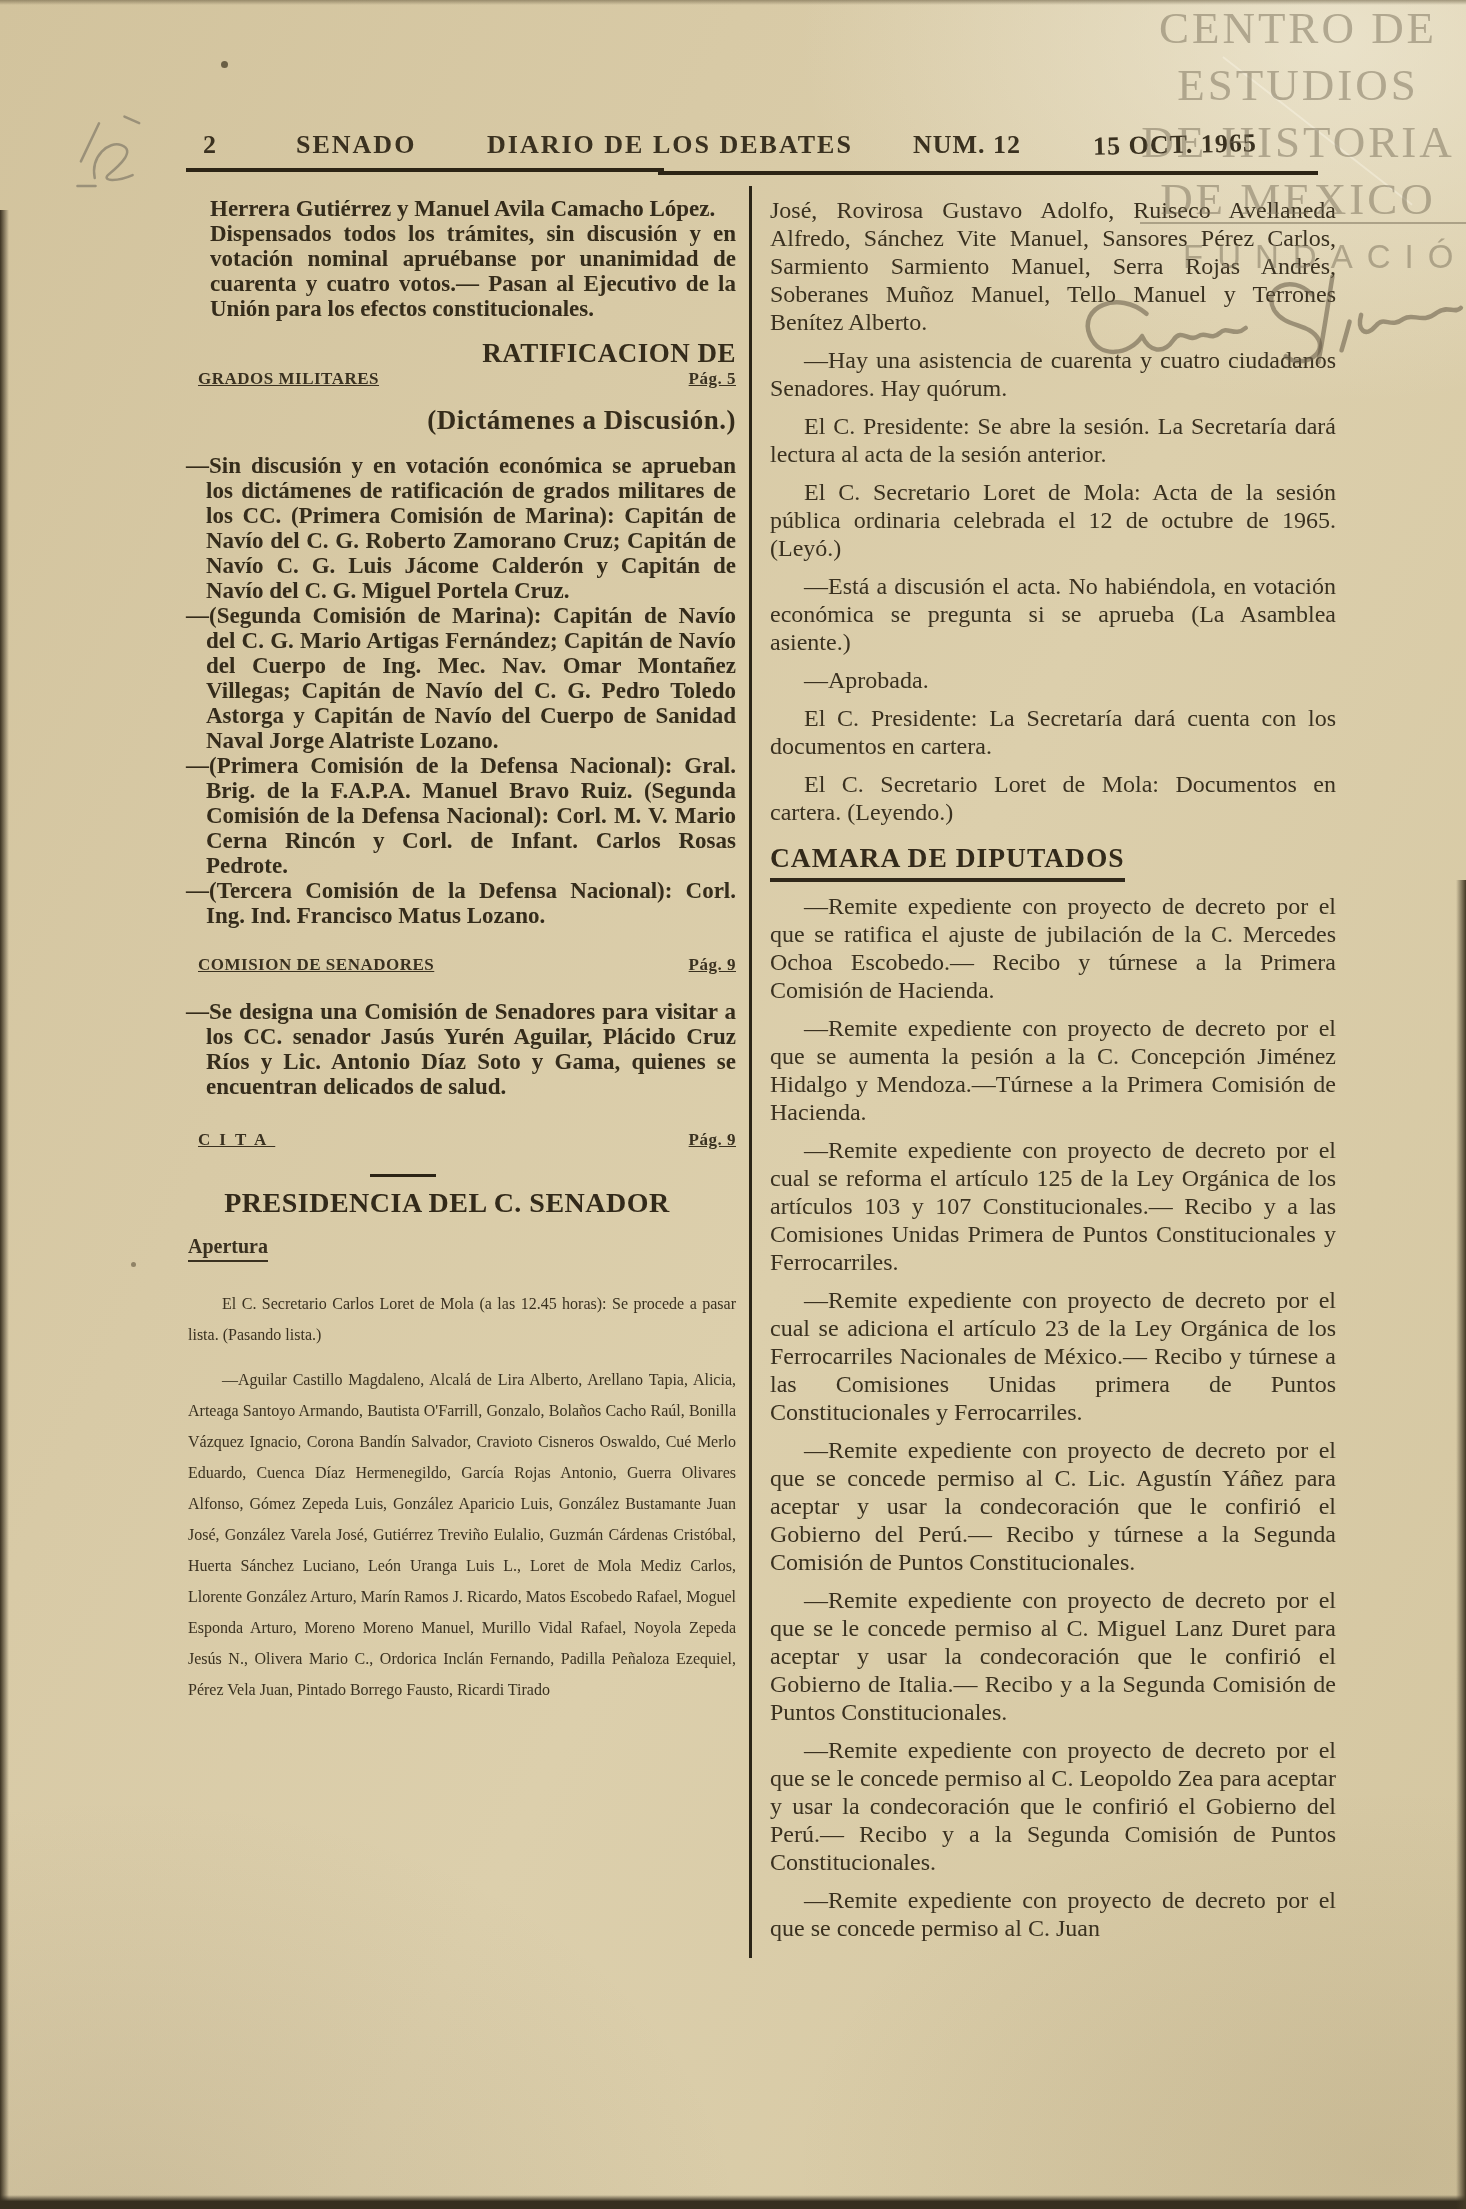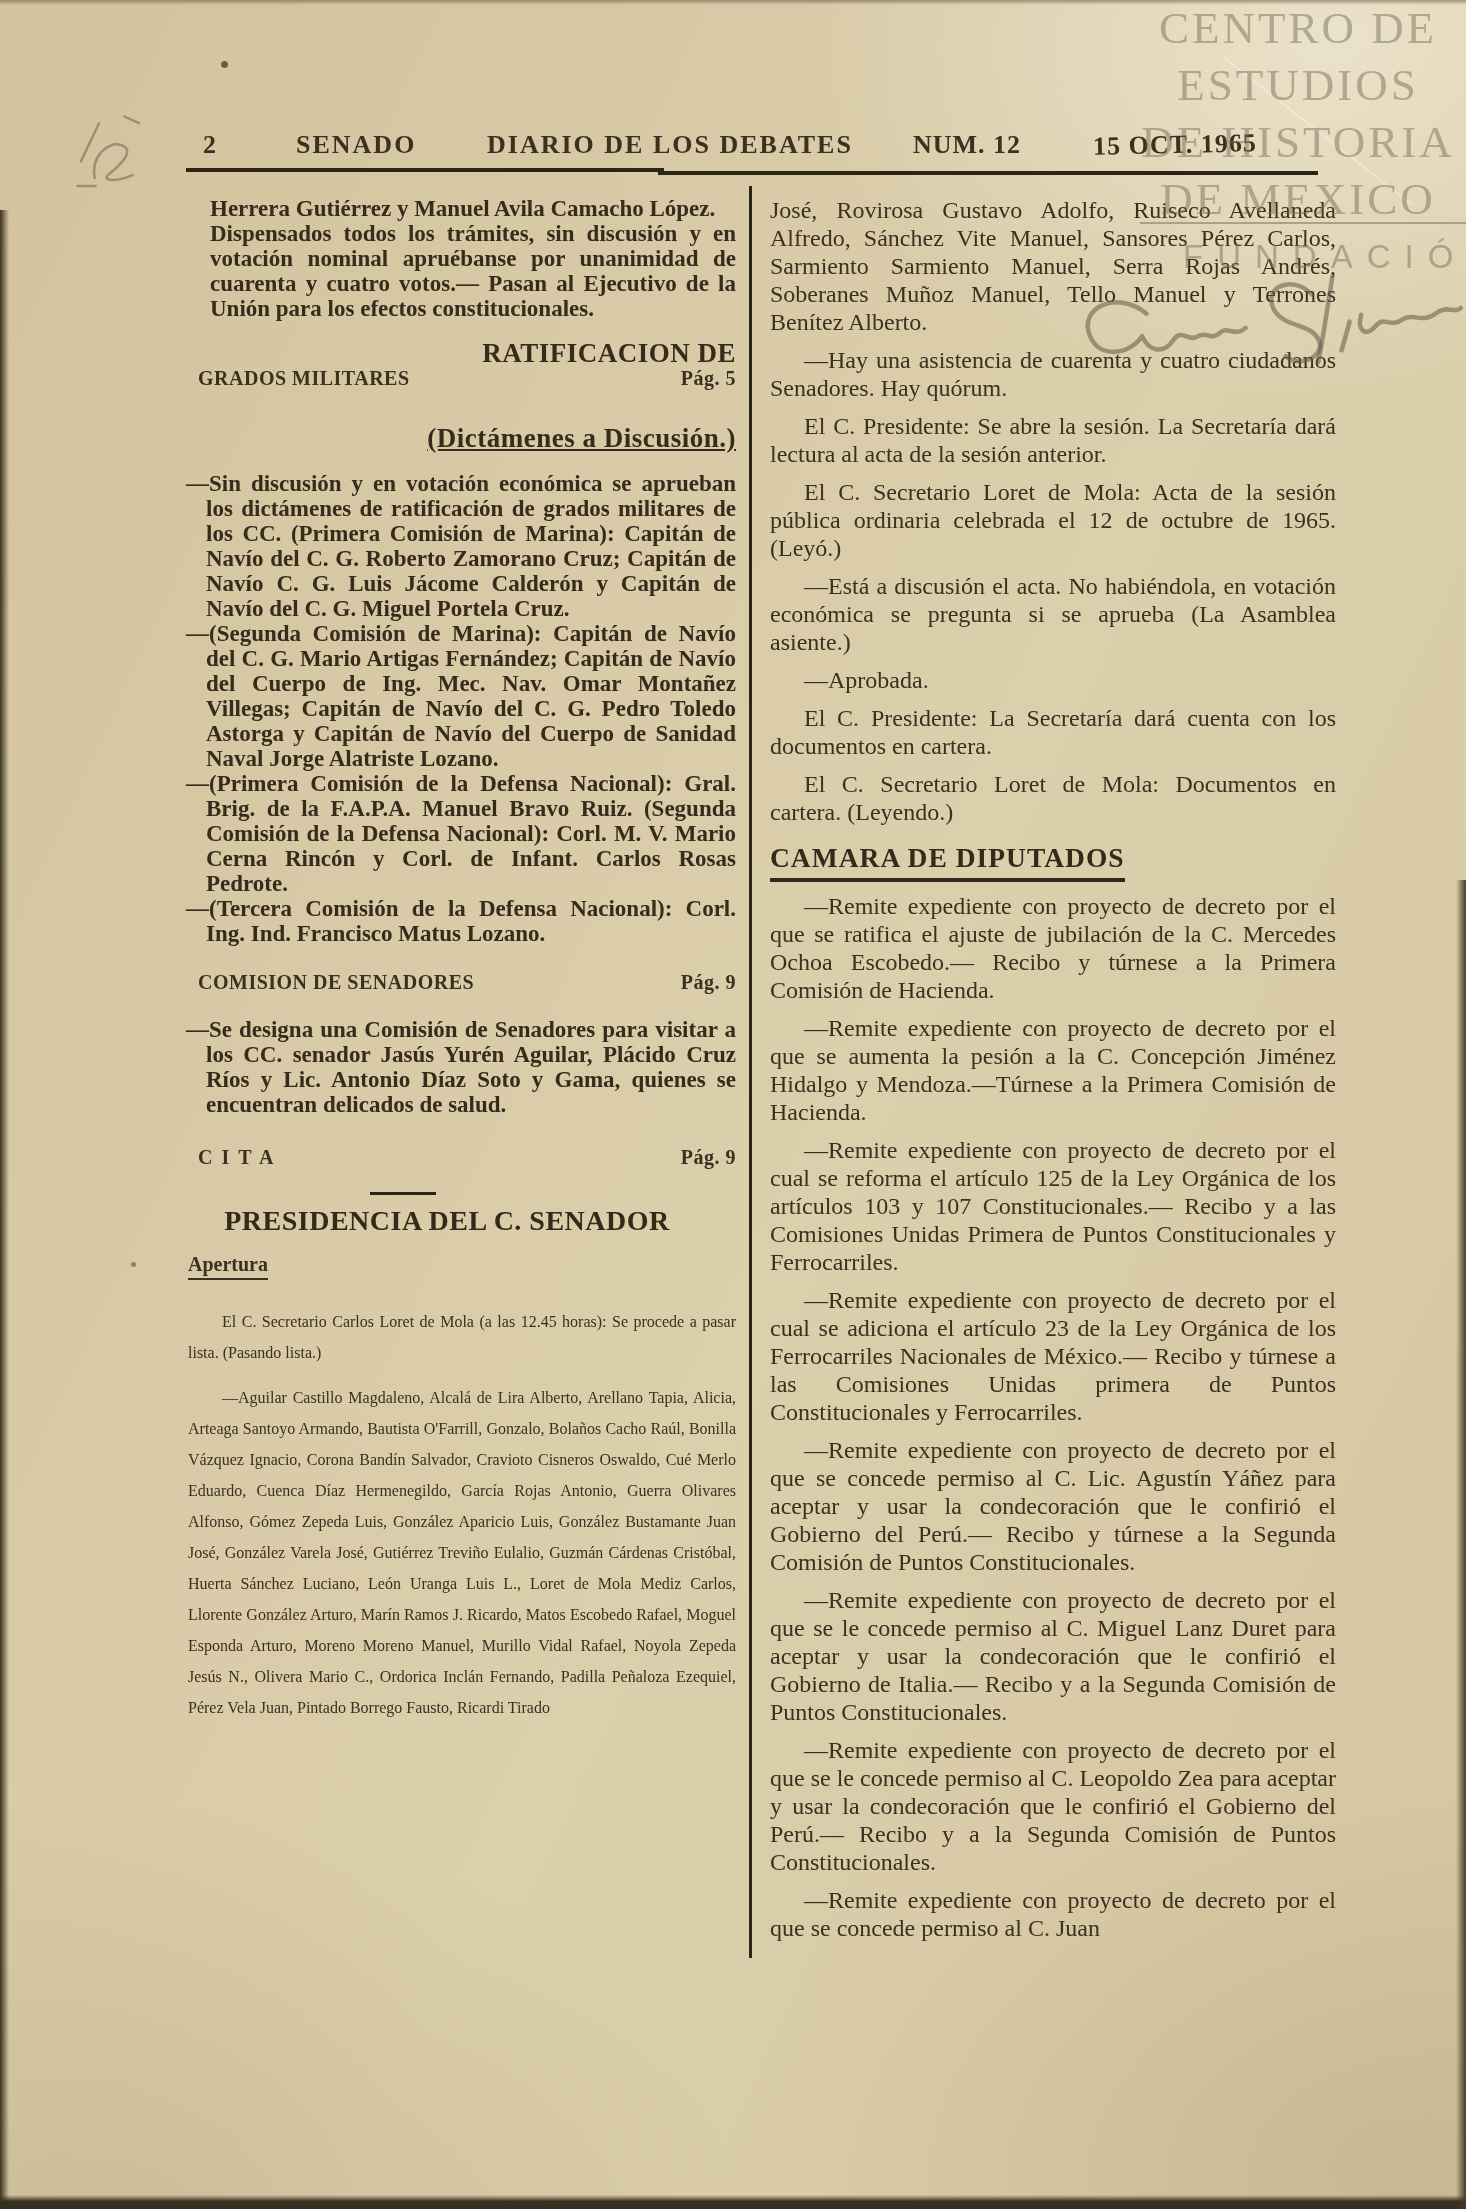--- a/index.html
+++ b/index.html
@@ -38,21 +38,21 @@
   #divider{position:absolute;left:749px;top:186px;width:3px;height:1772px;background:#2b2517;}
 
   
   #left-col{position:absolute;left:158px;top:196px;width:578px;}
   #right-col{position:absolute;left:770px;top:196px;width:566px;}
 
   
   .idx{font-weight:bold;font-size:23px;line-height:25px;text-align:justify;color:#352c1b;padding-left:48px;margin:0;}
   .idx-intro{padding-left:52px;}
   .idx-head{font-size:27px;line-height:25px;font-weight:bold;margin:0 0 0 40px;letter-spacing:.5px;color:#352c1b;text-align:right;}
-  .idx-head-row{display:flex;justify-content:space-between;align-items:baseline;margin-left:40px;font-size:20px;font-weight:bold;letter-spacing:.5px;line-height:25px;}
+  .idx-head-row{display:flex;justify-content:space-between;align-items:baseline;margin-left:40px;font-size:17px;font-weight:bold;letter-spacing:.5px;line-height:25px;text-decoration:underline;}
   .idx-item{text-indent:-20px;}
   .pgref{font-weight:bold;letter-spacing:.5px;}
   #cita-row{margin-top:28px;}
   #cita-label{letter-spacing:9px;}
   #dash-rule{width:66px;height:3px;background:#2c2415;margin:22px 0 0 212px;}
 
   
   #presidencia{margin-top:10px;text-align:center;font-weight:bold;font-size:28px;line-height:32px;letter-spacing:.5px;color:#332a1a;}
   #apertura{display:inline-block;margin:16px 0 0 30px;font-weight:bold;font-size:20px;border-bottom:2.5px solid #3a3120;padding-bottom:2px;}
 
@@ -102,21 +102,21 @@
     <p class="idx idx-intro">Herrera Gutiérrez y Manuel Avila Camacho López.</p>
     <p class="idx idx-intro">Dispensados todos los trámites, sin discusión y en votación nominal apruébanse por unanimidad de cuarenta y cuatro votos.— Pasan al Ejecutivo de la Unión para los efectos constitucionales.</p>
 
     <div style="margin-top:20px;">
       <div class="idx-head">RATIFICACION DE</div>
       <div class="idx-head-row">
         <span>GRADOS MILITARES</span>
         <span class="pgref">Pág. 5</span>
       </div>
     </div>
-    <div class="idx-head" style="margin-top:35px;text-decoration:underline;">(Dictámenes a Discusión.)</div>
+    <div class="idx-head" style="margin-top:17px;">(Dictámenes a Discusión.)</div>
 
     <div style="margin-top:20px;">
       <p class="idx idx-item">—Sin discusión y en votación económica se aprueban los dictámenes de ratificación de grados militares de los CC. (Primera Comisión de Marina): Capitán de Navío del C. G. Roberto Zamorano Cruz; Capitán de Navío C. G. Luis Jácome Calderón y Capitán de Navío del C. G. Miguel Portela Cruz.</p>
       <p class="idx idx-item">—(Segunda Comisión de Marina): Capitán de Navío del C. G. Mario Artigas Fernández; Capitán de Navío del Cuerpo de Ing. Mec. Nav. Omar Montañez Villegas; Capitán de Navío del C. G. Pedro Toledo Astorga y Capitán de Navío del Cuerpo de Sanidad Naval Jorge Alatriste Lozano.</p>
       <p class="idx idx-item">—(Primera Comisión de la Defensa Nacional): Gral. Brig. de la F.A.P.A. Manuel Bravo Ruiz. (Segunda Comisión de la Defensa Nacional): Corl. M. V. Mario Cerna Rincón y Corl. de Infant. Carlos Rosas Pedrote.</p>
       <p class="idx idx-item">—(Tercera Comisión de la Defensa Nacional): Corl. Ing. Ind. Francisco Matus Lozano.</p>
     </div>
 
     <div class="idx-head-row" style="margin-top:24px;">
       <span>COMISION DE SENADORES</span>

